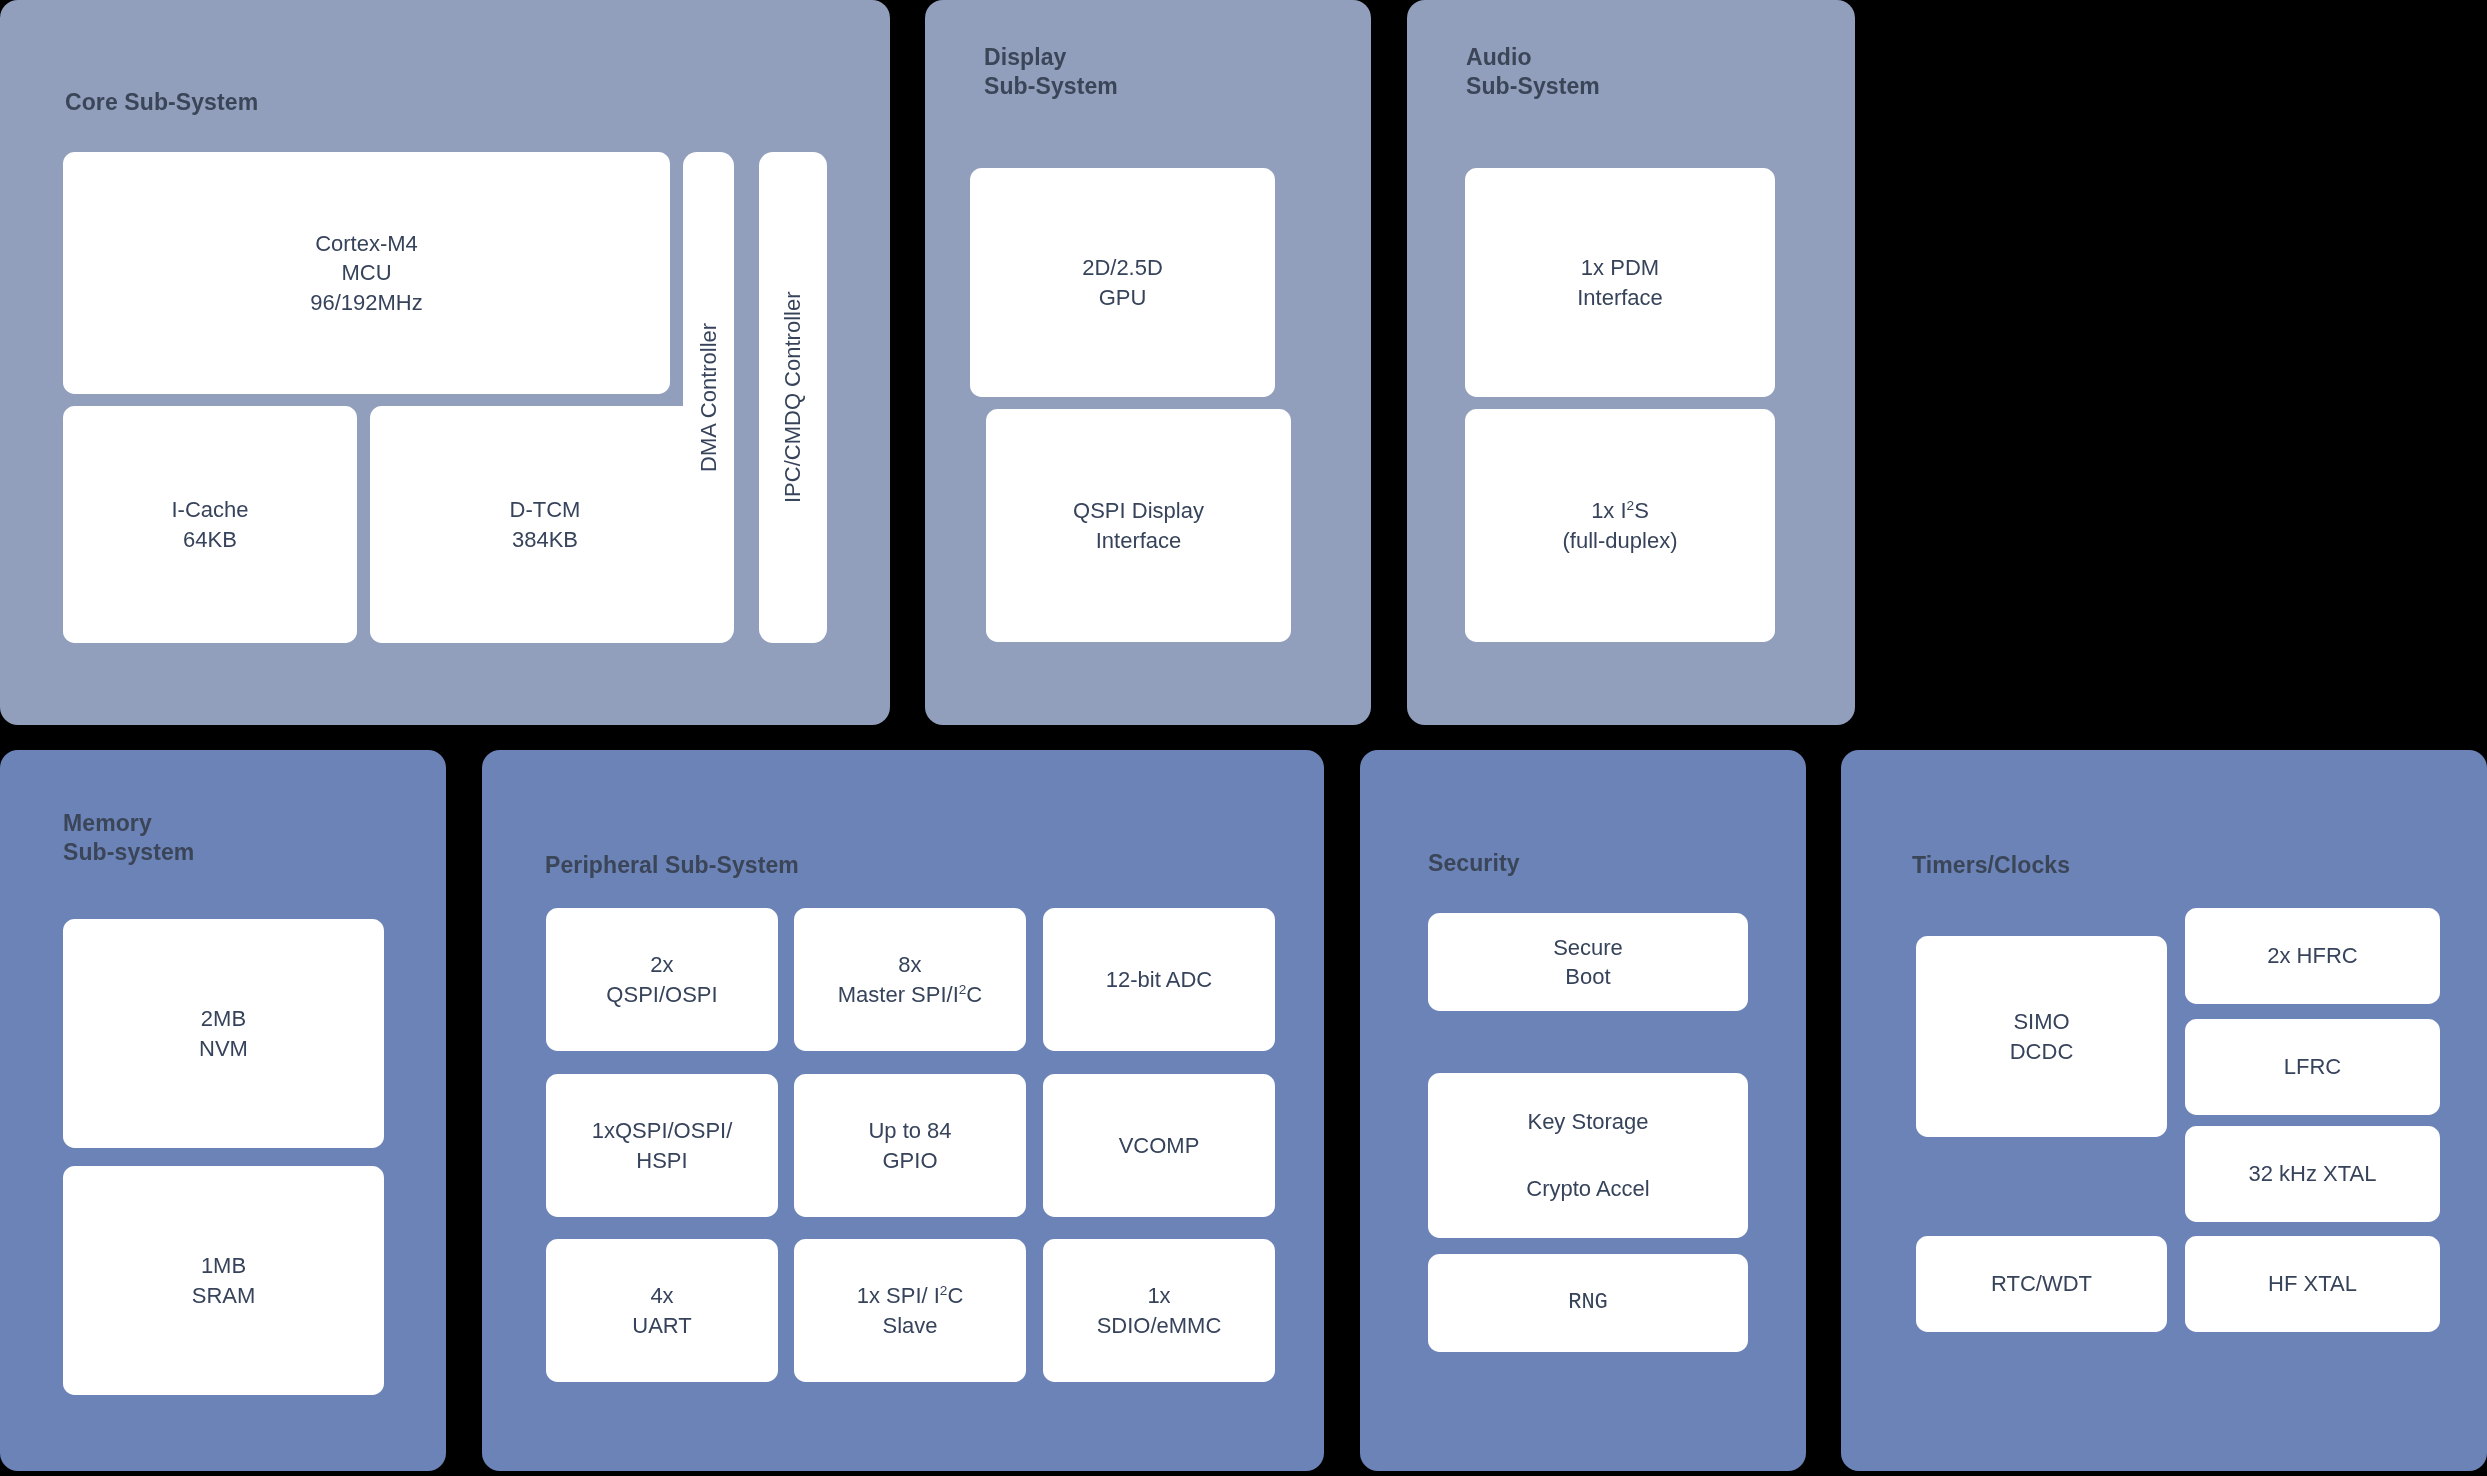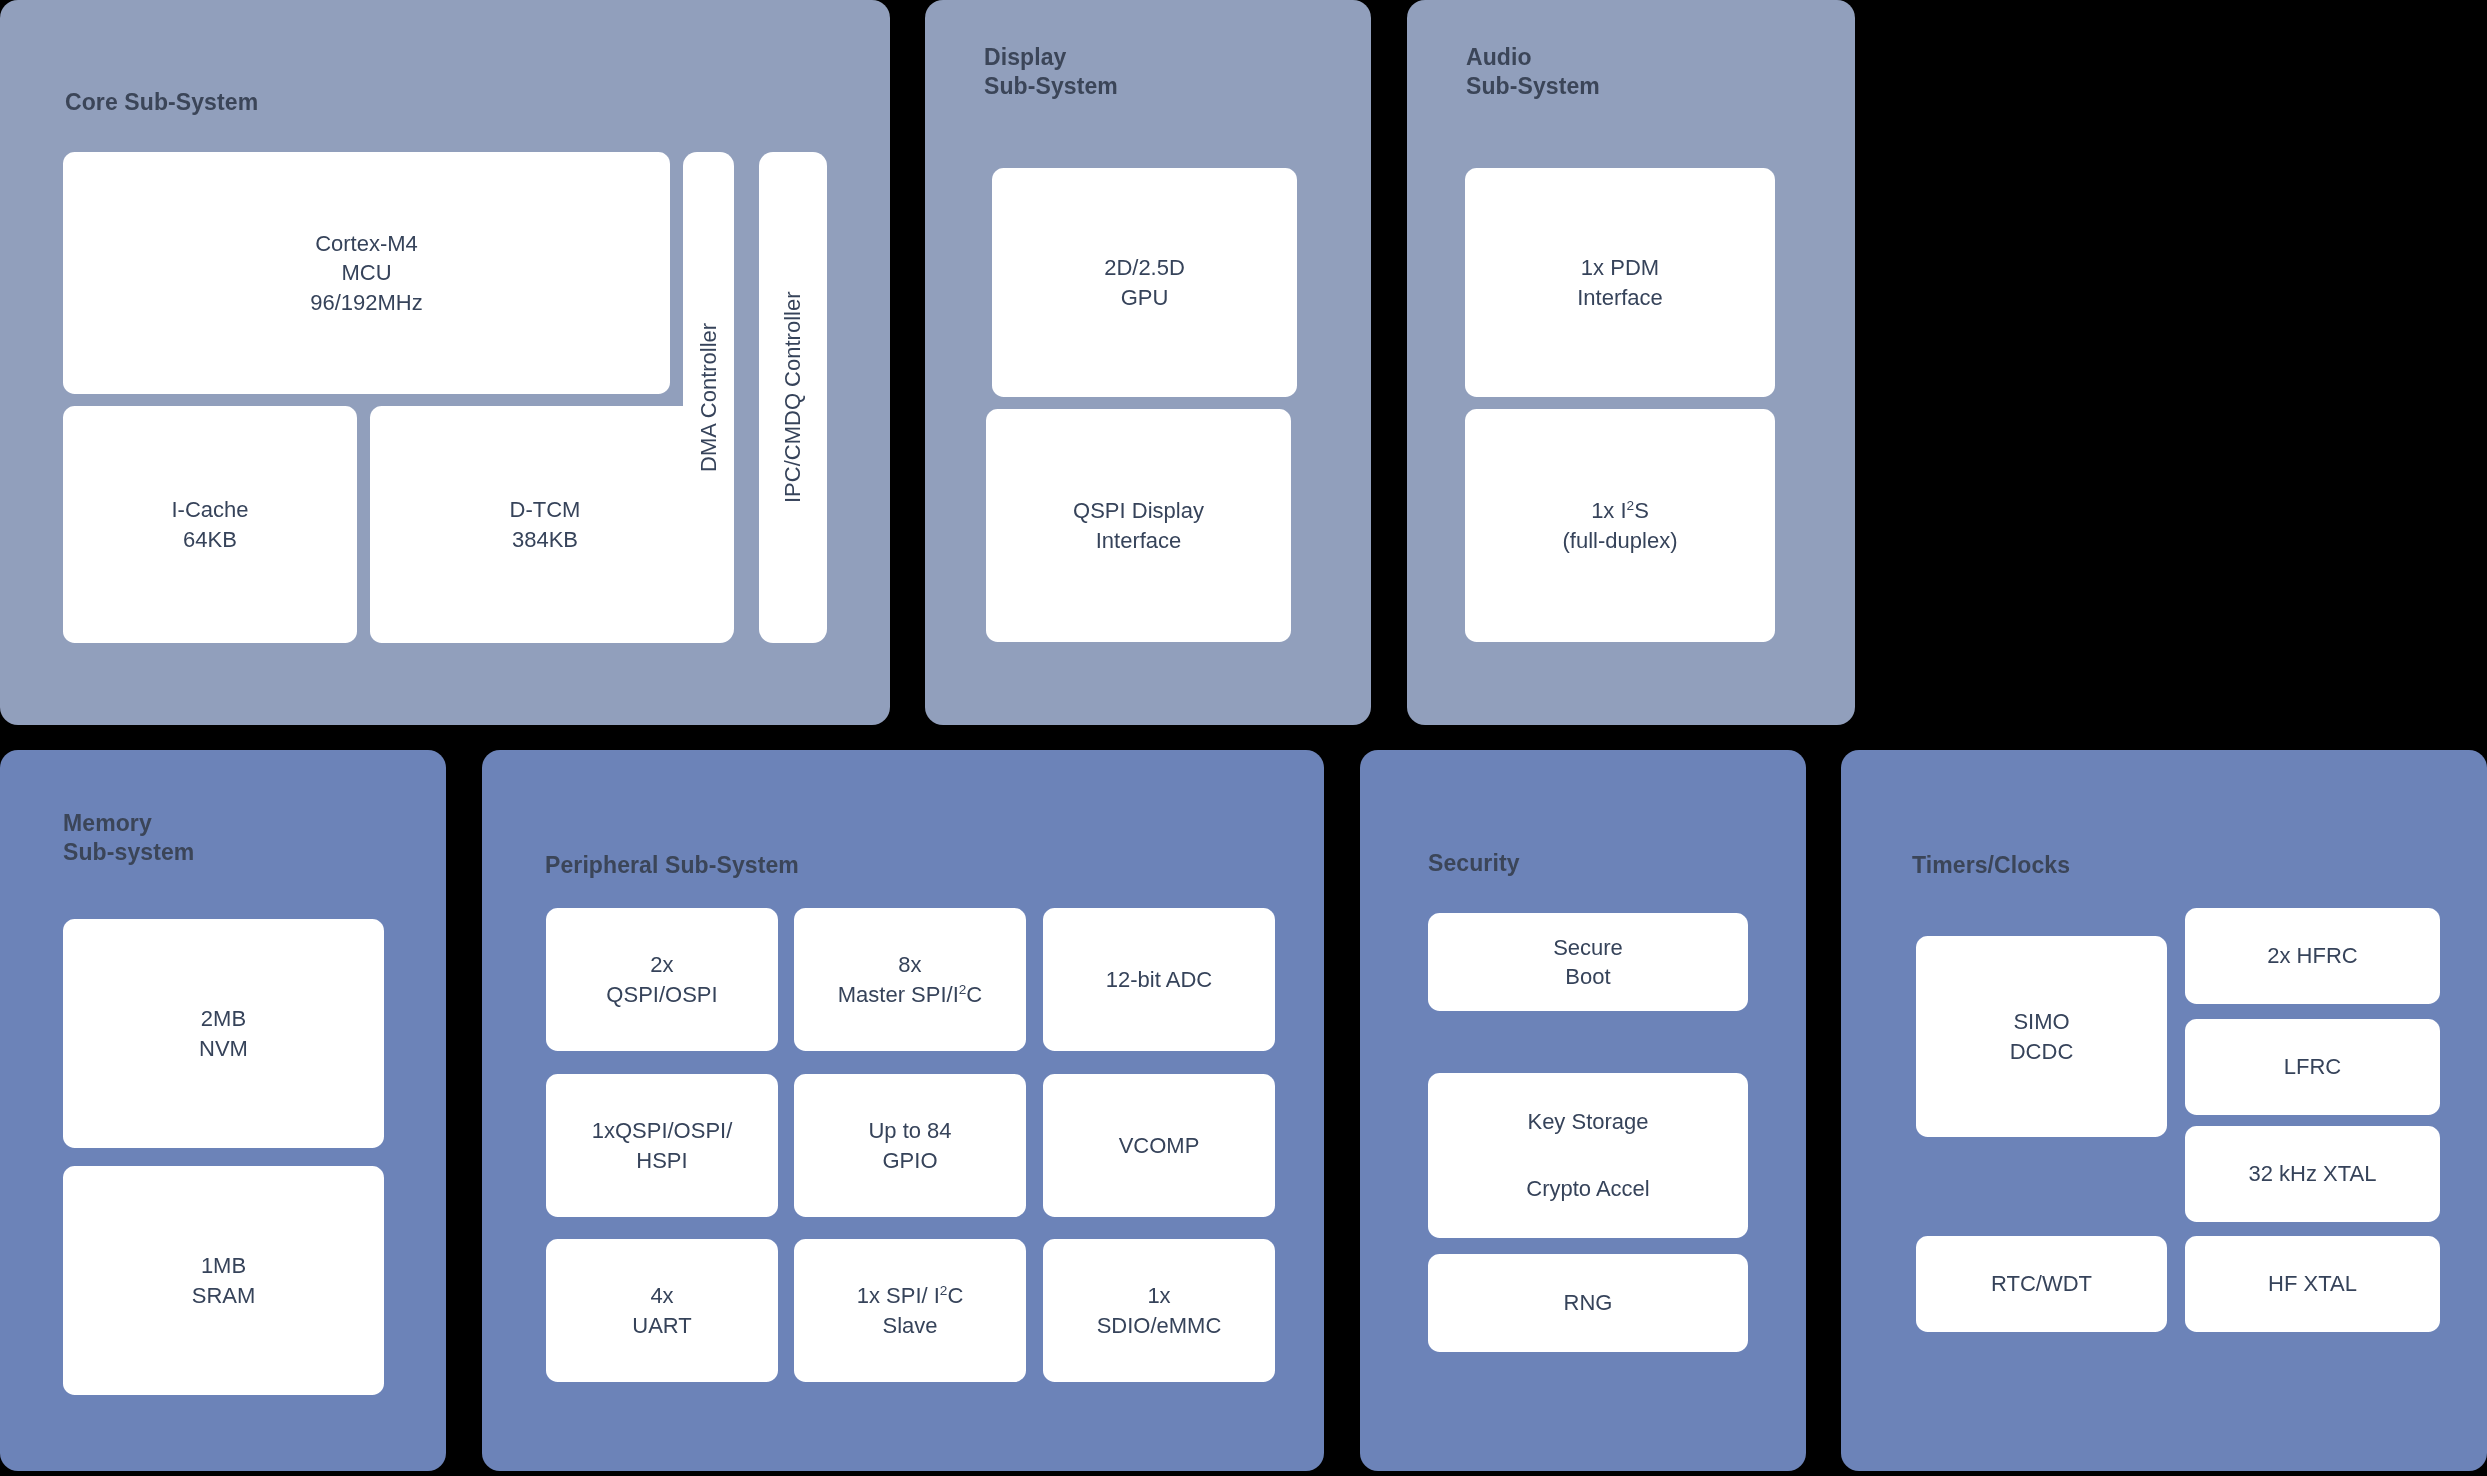--- a/index.html
+++ b/index.html
@@ -81,21 +81,21 @@
   #title-audio    { left: 59px;  top: 43px;  }
 
   
   #blk-mcu        { left: 63px;  top: 152px;  width: 607px; height: 242px; }
   #blk-icache     { left: 63px;  top: 406px;  width: 294px;  height: 237px; }
   #blk-dtcm       { left: 370px;  top: 406px;  width: 350px;  height: 237px; }
   #blk-dma        { left: 683px; top: 152px;  width: 51px;   height: 491px; }
   #blk-ipc        { left: 759px; top: 152px;  width: 68px;  height: 491px; }
 
   
-  #blk-gpu        { left: 67px;  top: 168px;  width: 305px;  height: 229px; }
+  #blk-gpu        { left: 45px;  top: 168px;  width: 305px;  height: 229px; }
   #blk-qspi-disp  { left: 61px;  top: 409px;  width: 305px;  height: 233px; }
 
   
   #blk-pdm        { left: 58px;  top: 168px;  width: 310px;  height: 229px; }
   #blk-i2s        { left: 58px;  top: 409px;  width: 310px;  height: 233px; }
 
   
   #panel-memory     { left: 0px;    top: 750px; width: 446px;  height: 721px; }
   #panel-peripheral { left: 482px;  top: 750px; width: 842px; height: 721px; }
   #panel-security   { left: 1360px; top: 750px; width: 446px;  height: 721px; }
@@ -117,21 +117,21 @@
   .pr3 { top: 489px; }
   .pc1 { left: 64px; }
   .pc2 { left: 312px; }
   .pc3 { left: 561px; }
 
   
   .sec { left: 68px; width: 320px; height: 98px; }
   #blk-secboot { top: 163px; }
   #blk-keystor { top: 277px; margin-top: 46px; }
   #blk-crypto  { top: 390px; }
-  #blk-rng     { top: 504px; }
+  #blk-rng     { top: 504px; font-family: Liberation Mono, monospace; }
 
   
   #blk-simo    { left: 75px; top: 158px;  width: 251px; height: 201px; margin-top: 28px; }
   #blk-timers  { left: 75px; top: 376px;  width: 251px; height: 96px; }
   #blk-rtcwdt  { left: 75px; top: 486px;  width: 251px; height: 96px; }
   #blk-hfrc    { left: 344px; top: 158px;  width: 255px; height: 96px; }
   #blk-lfrc    { left: 344px; top: 269px;  width: 255px; height: 96px; }
   #blk-xtal32  { left: 344px; top: 376px;  width: 255px; height: 96px; }
   #blk-hfxtal  { left: 344px; top: 486px;  width: 255px; height: 96px; }
 </style>

